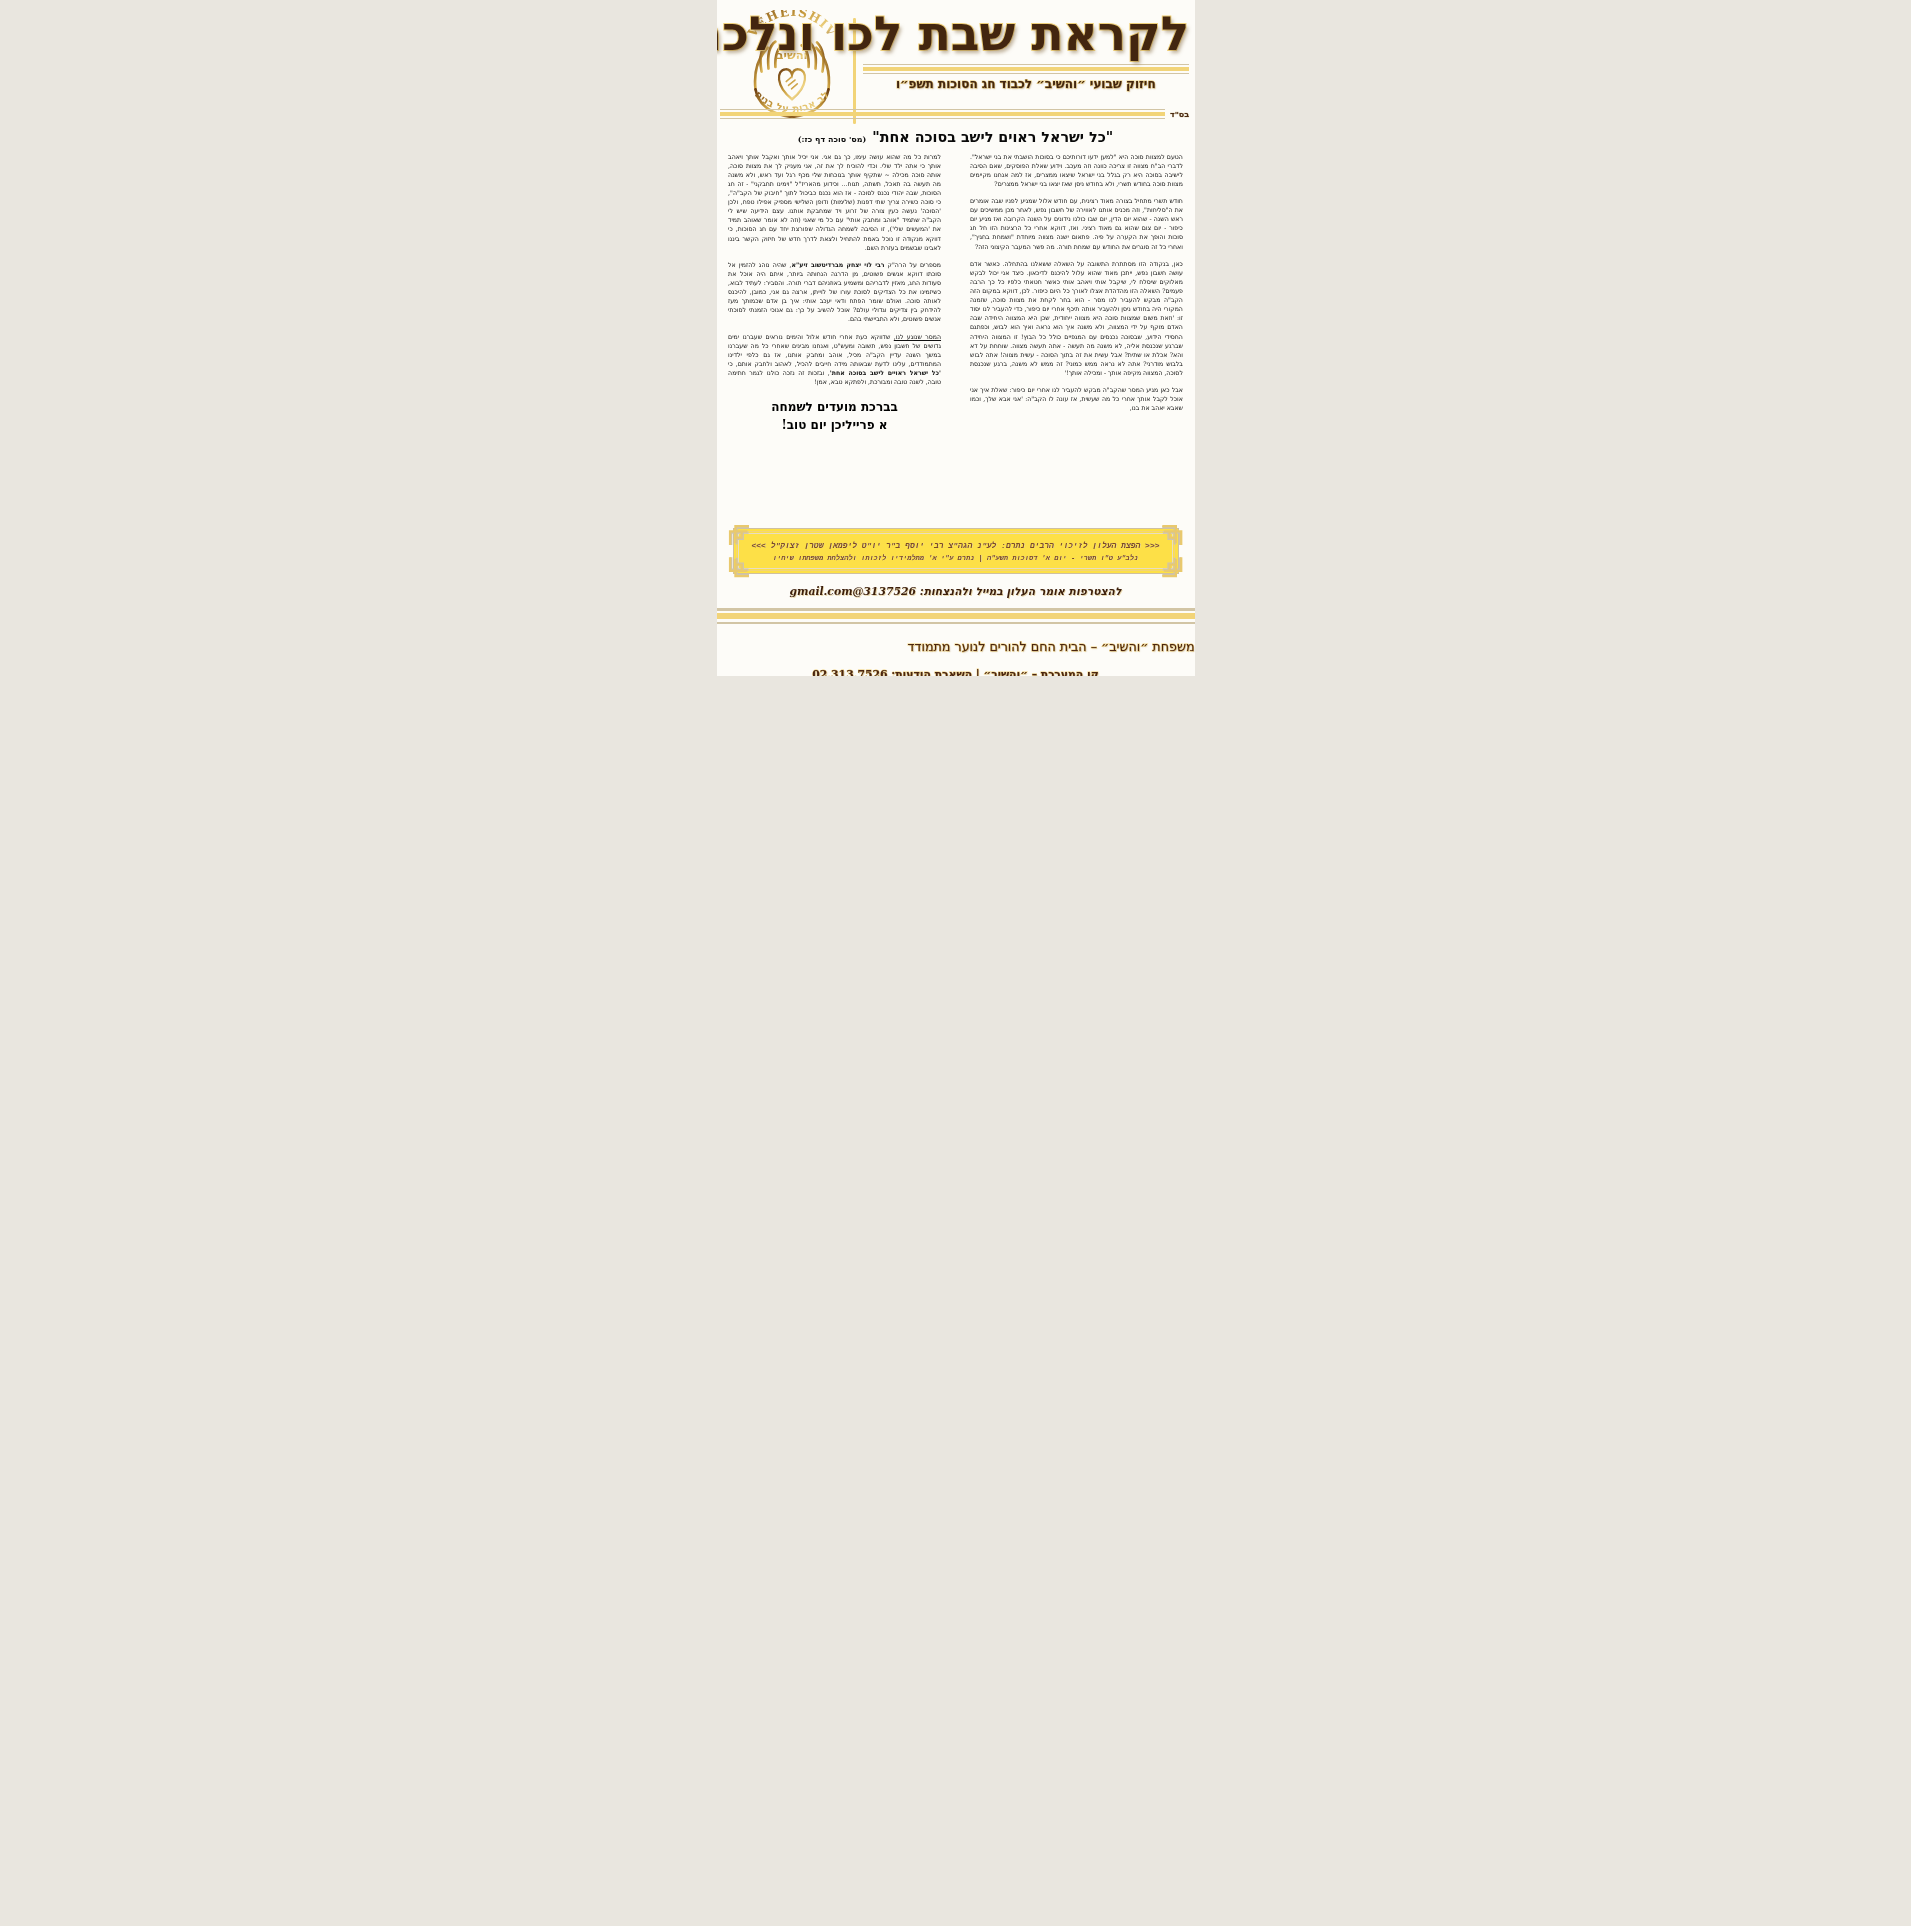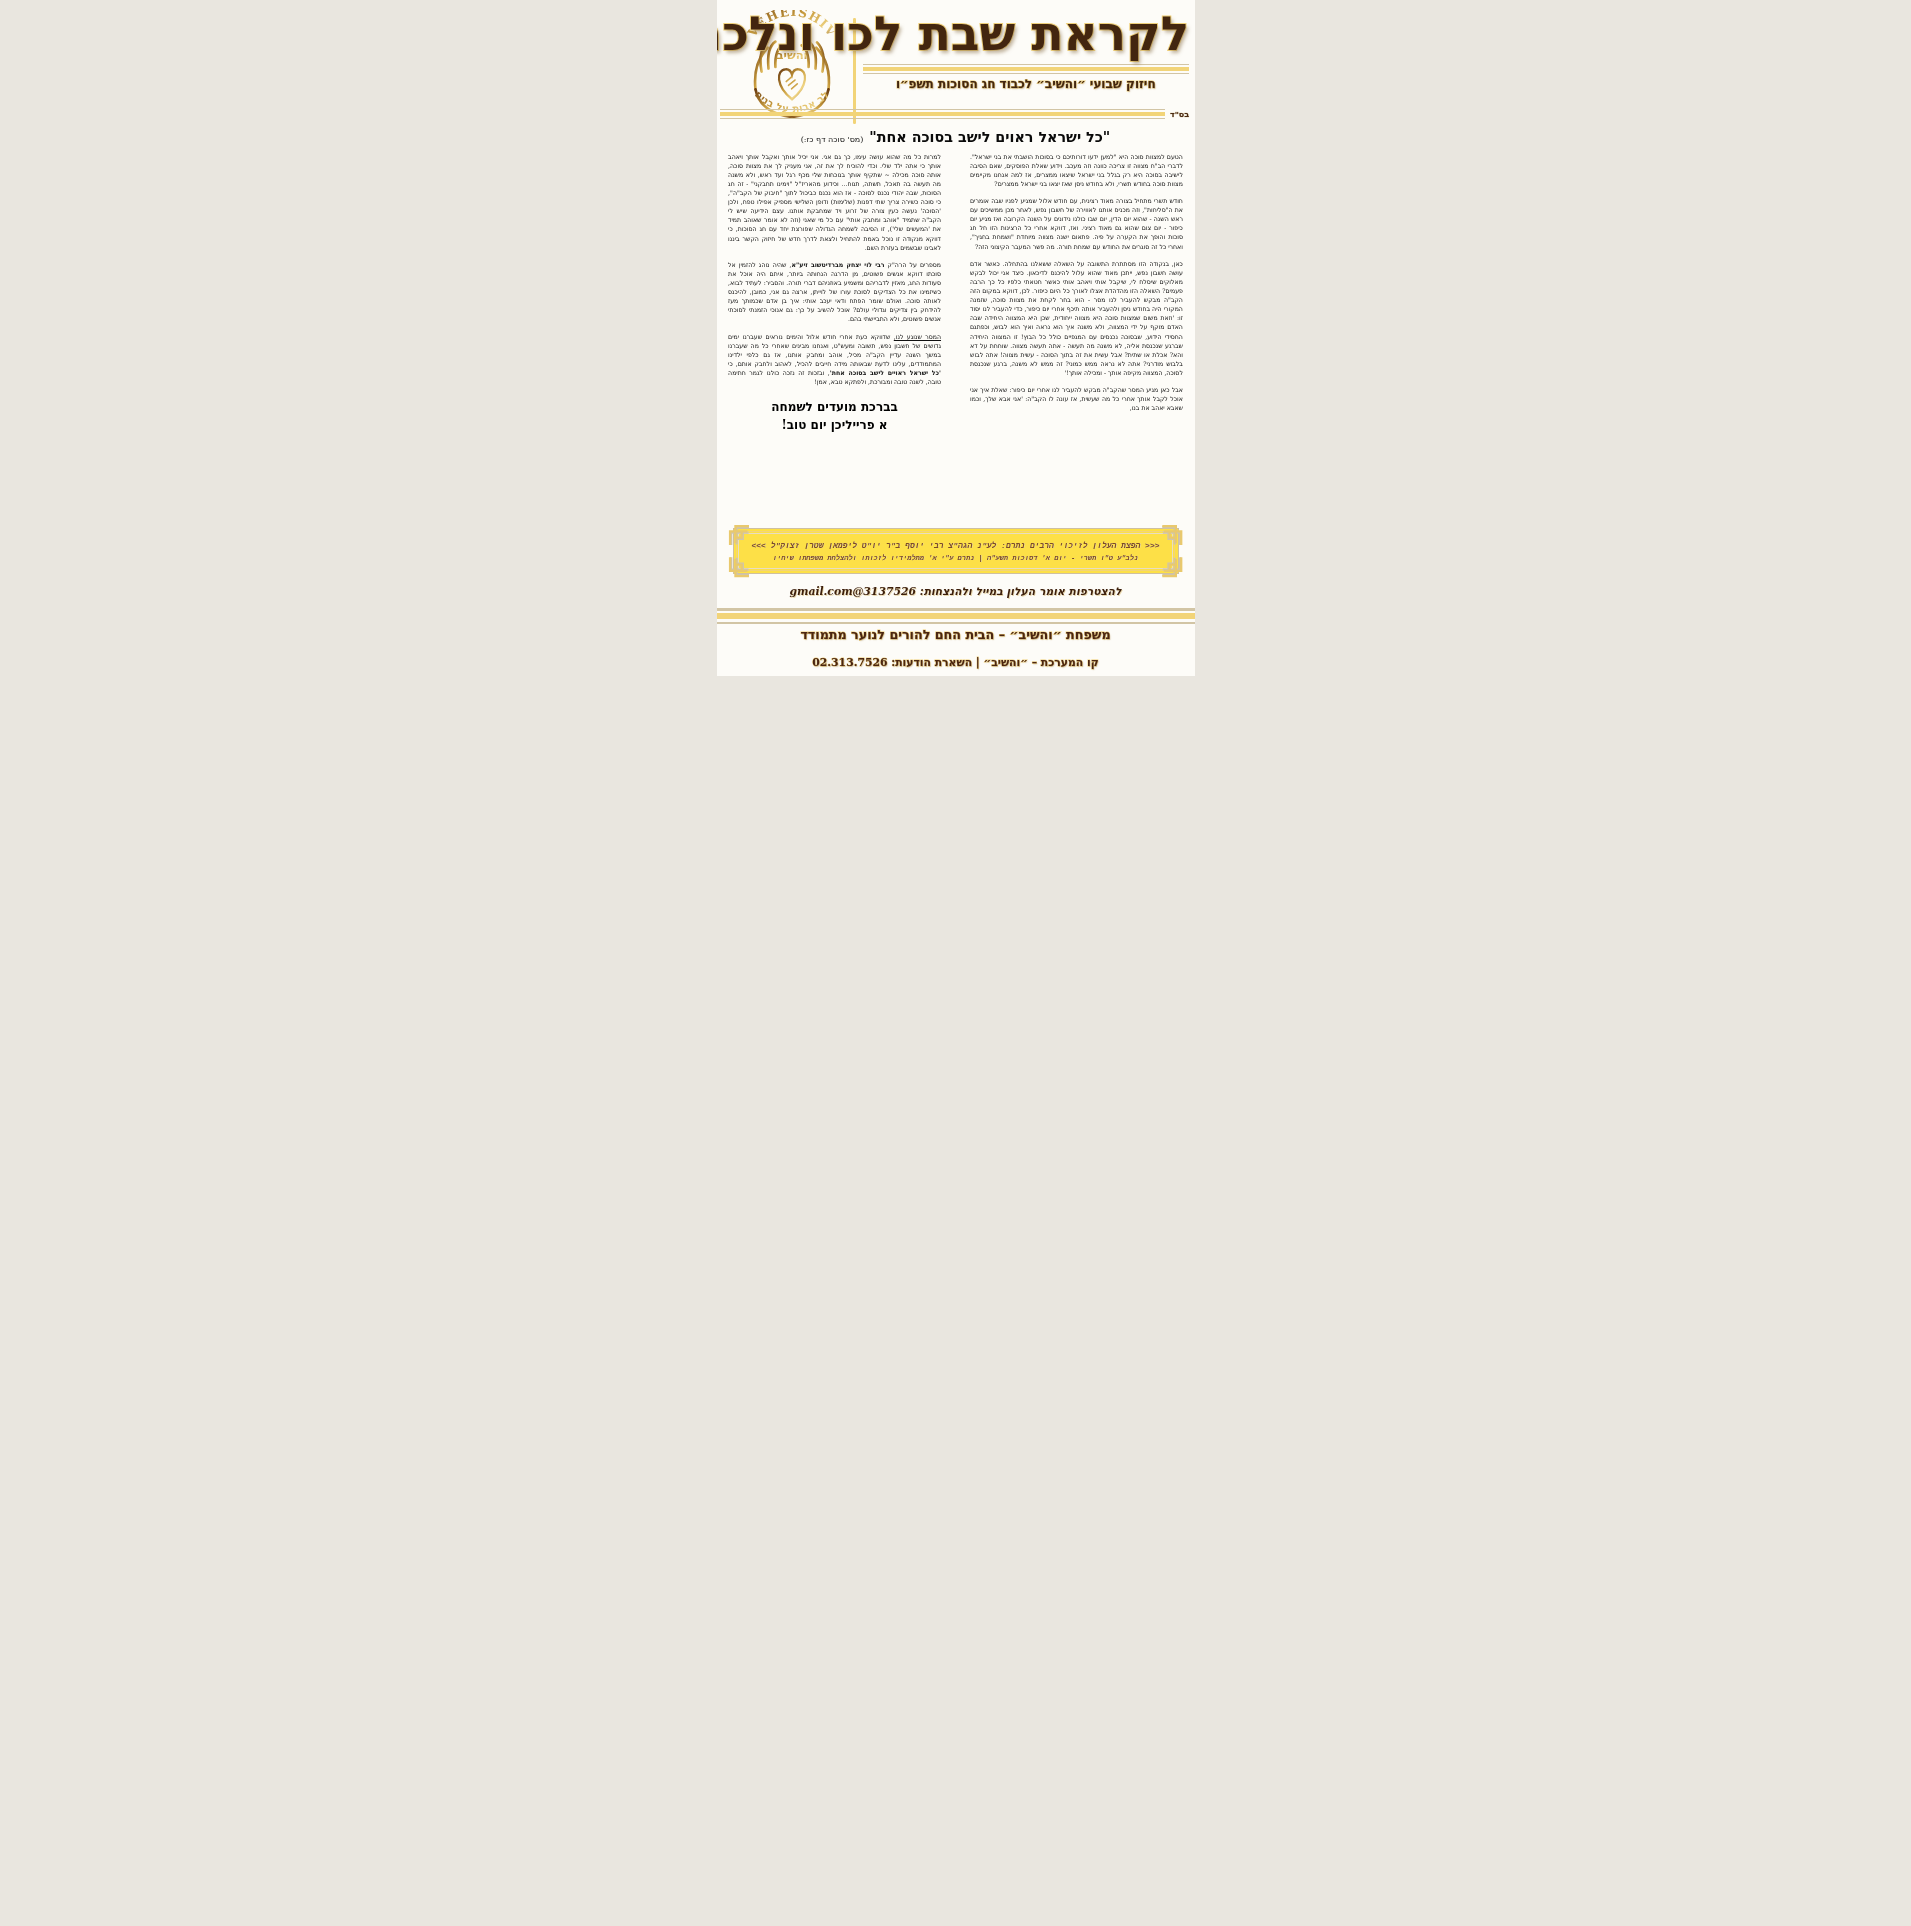--- a/index.html
+++ b/index.html
@@ -36,21 +36,21 @@
   }
   .sepB-row { position:absolute; left:3.9px; right:5.4px; top:109px;
               display:flex; align-items:center; gap:4.6px; }
   .sepB-stack { flex:1; }
   .bsd { font-size:8px; font-weight:bold; color:#4a2a12;
          -webkit-text-stroke:0.6px #d9caa9; paint-order:stroke fill; }
 
   
   .headline { text-align:center; margin:5.4px 3.9px 0; }
   .headline-quote { font-size:14.3px; font-weight:bold; color:#0a0a0a; }
-  .headline-src { font-size:8px; font-weight:normal; color:#101010; margin-right:3.9px; }
+  .headline-src { font-size:8px; font-weight:bold; color:#101010; margin-right:3.9px; }
   .cols { display:flex; gap:29px; padding:0 11.6px; margin-top:6.2px;
           min-height:373px; align-items:flex-start; }
   .col { flex:1; font-size:6.2px; line-height:1.47; text-align:justify; color:var(--body_text,#101010); }
   .col p { margin:0 0 8px; }
   .seg-b { font-weight:bold; }
   .seg-u { text-decoration:underline; }
   .blessing { text-align:center; font-weight:bold; font-size:12px;
               line-height:1.55; margin-top:11.6px; color:#000; }
 
   
@@ -68,21 +68,21 @@
   .c-bl { bottom:-4.6px; left:-5.8px; transform:scaleY(-1); }
   .c-br { bottom:-4.6px; right:-5.8px; transform:scale(-1,-1); }
 
   
   .subscribe { text-align:center; margin-top:10.8px; font-size:10.8px; font-weight:bold;
                font-style:italic; color:#3c1f0b; text-shadow:0.8px 0.8px 0 #e9d8ae; }
   .subscribe a { color:inherit; text-decoration:none; }
   .sepC { margin-top:10px; }
   .sepC .rule { height:2.3px; }
   .sepC .rule-gold { height:5.8px; margin:2.7px 0; }
-  .family-line { text-align:center; margin-top:3px; font-size:12.7px; font-weight:bold;
+  .family-line { margin-top:15px; font-size:12.7px; font-weight:normal;
                  color:var(--footer_brown,#4a2511);
                  -webkit-text-stroke:1px var(--gold,#f0d17b); paint-order:stroke fill;
                  text-shadow:0.8px 1.2px 1.2px rgba(160,130,80,.45); }
   .hotline-line { text-align:center; margin-top:14px; font-size:10.8px; font-weight:bold;
                   color:var(--footer_brown,#4a2511);
                   -webkit-text-stroke:0.8px var(--gold,#f0d17b); paint-order:stroke fill;
                   text-shadow:0.8px 1.2px 1.2px rgba(160,130,80,.45); }
   .mini-divider { width:143px; height:3.1px; background:#d8cbac; margin:7.7px auto 0; }
 </style>
 </head>

